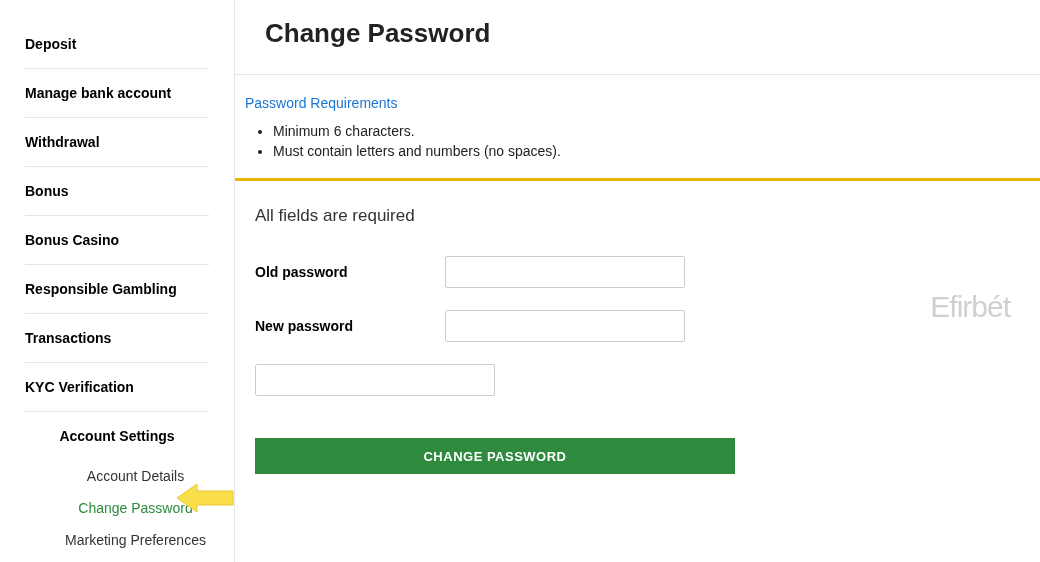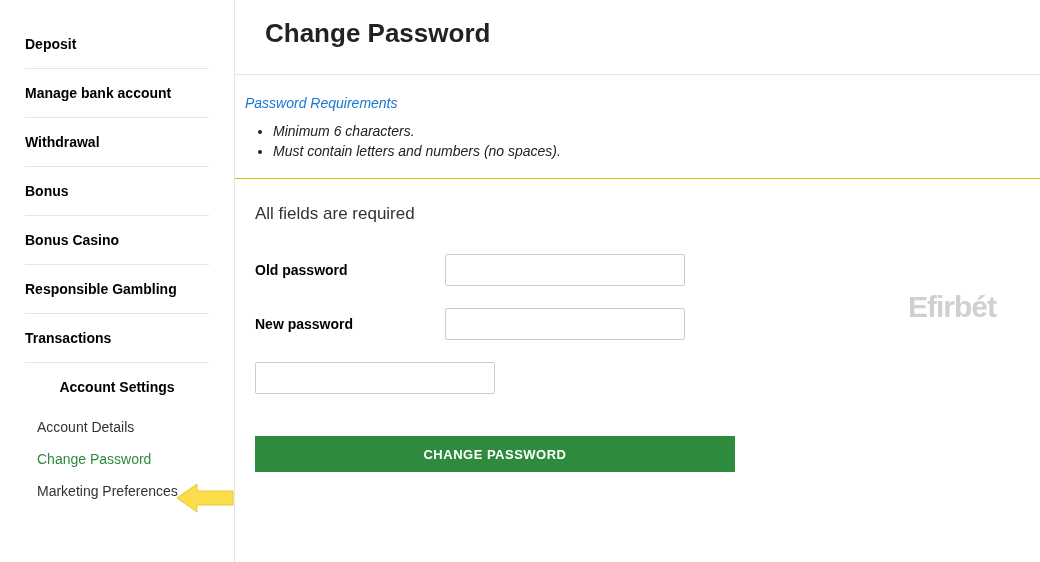--- a/index.html
+++ b/index.html
@@ -42,20 +42,21 @@
     .sub-items {
       padding-left: 12px;
     }
     .sub-item {
       font-weight: normal;
       font-size: 14px;
       padding: 8px 0;
       cursor: pointer;
       color: #333;
       position: relative;
+      text-align: center;
     }
     .sub-item.active {
       color: #2e8b3d;
     }
     .arrow-annotation {
       position: absolute;
       left: 175px;
       top: 478px;
       pointer-events: none;
       z-index: 10;
@@ -67,22 +68,21 @@
       margin-left: -1px;
     }
     .page-title {
       font-size: 26px;
       font-weight: bold;
       padding: 18px 0 25px 30px;
       border-bottom: 1px solid #e5e5e5;
     }
     .requirements-section {
       padding: 20px 0 15px 10px;
-      border-bottom: 1px solid #eab308;
-      font-style: italic;
+      border-bottom: 3px solid #eab308;
     }
     .requirements-title {
       color: #1976d2;
       font-size: 14px;
       margin-bottom: 12px;
     }
     .requirements-list {
       list-style: disc;
       padding-left: 28px;
       font-size: 14px;
@@ -125,42 +125,43 @@
       background: #2e8b3d;
       color: #fff;
       border: none;
       font-size: 13px;
       font-weight: bold;
       letter-spacing: 0.5px;
       cursor: pointer;
     }
     .watermark {
       position: absolute;
-      right: 44px;
+      right: 30px;
       top: 290px;
       font-size: 30px;
-      font-weight: 700;
+      font-weight: 400;
       color: #d0d0d0;
       letter-spacing: -1px;
       pointer-events: none;
       user-select: none;
     }
   </style>
 </head>
 <body>
 
 <div class="container">
   <div class="sidebar">
     <div class="sidebar-item">Deposit</div>
     <div class="sidebar-item">Manage bank account</div>
     <div class="sidebar-item">Withdrawal</div>
     <div class="sidebar-item">Bonus</div>
     <div class="sidebar-item">Bonus Casino</div>
     <div class="sidebar-item">Responsible Gambling</div>
     <div class="sidebar-item">Transactions</div>
+    <div class="sidebar-item">KYC Verification</div>
     <div class="sidebar-item no-border">Account Settings</div>
     <div class="sub-items">
       <div class="sub-item">Account Details</div>
       <div class="sub-item active">Change Password</div>
       <div class="sub-item">Marketing Preferences</div>
     </div>
   </div>
 
   <div class="main">
     <h1 class="page-title">Change Password</h1>

